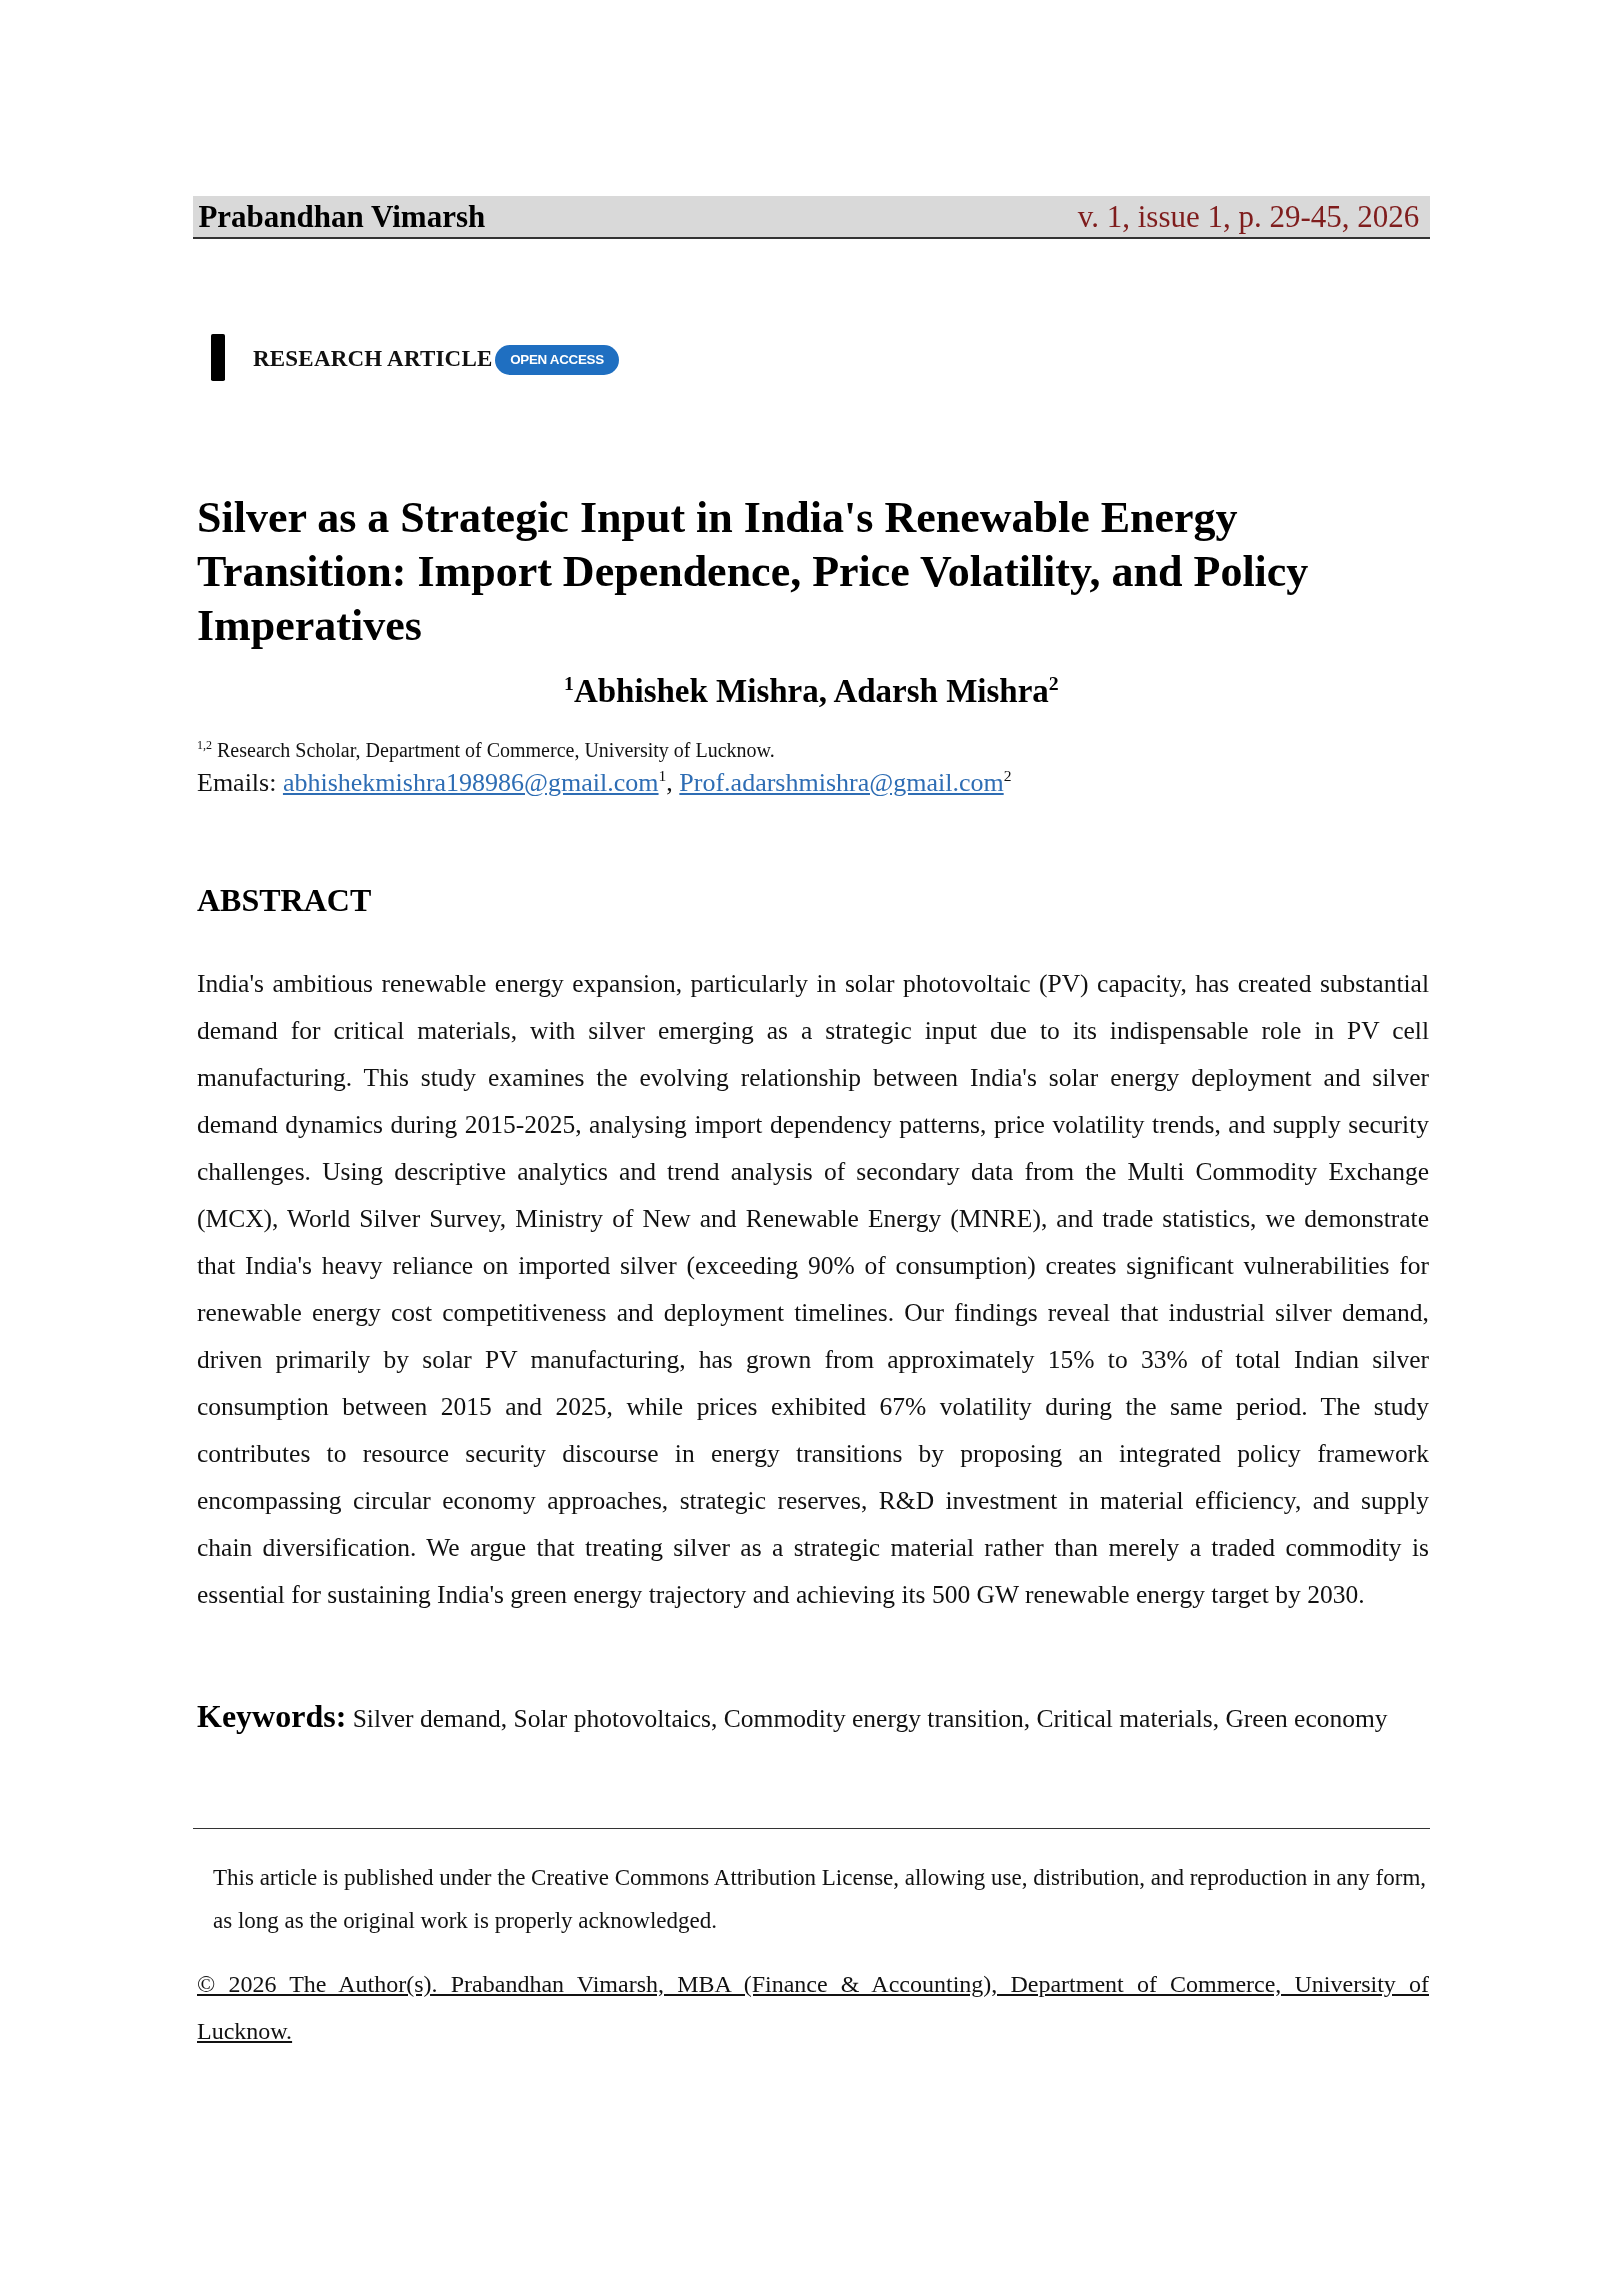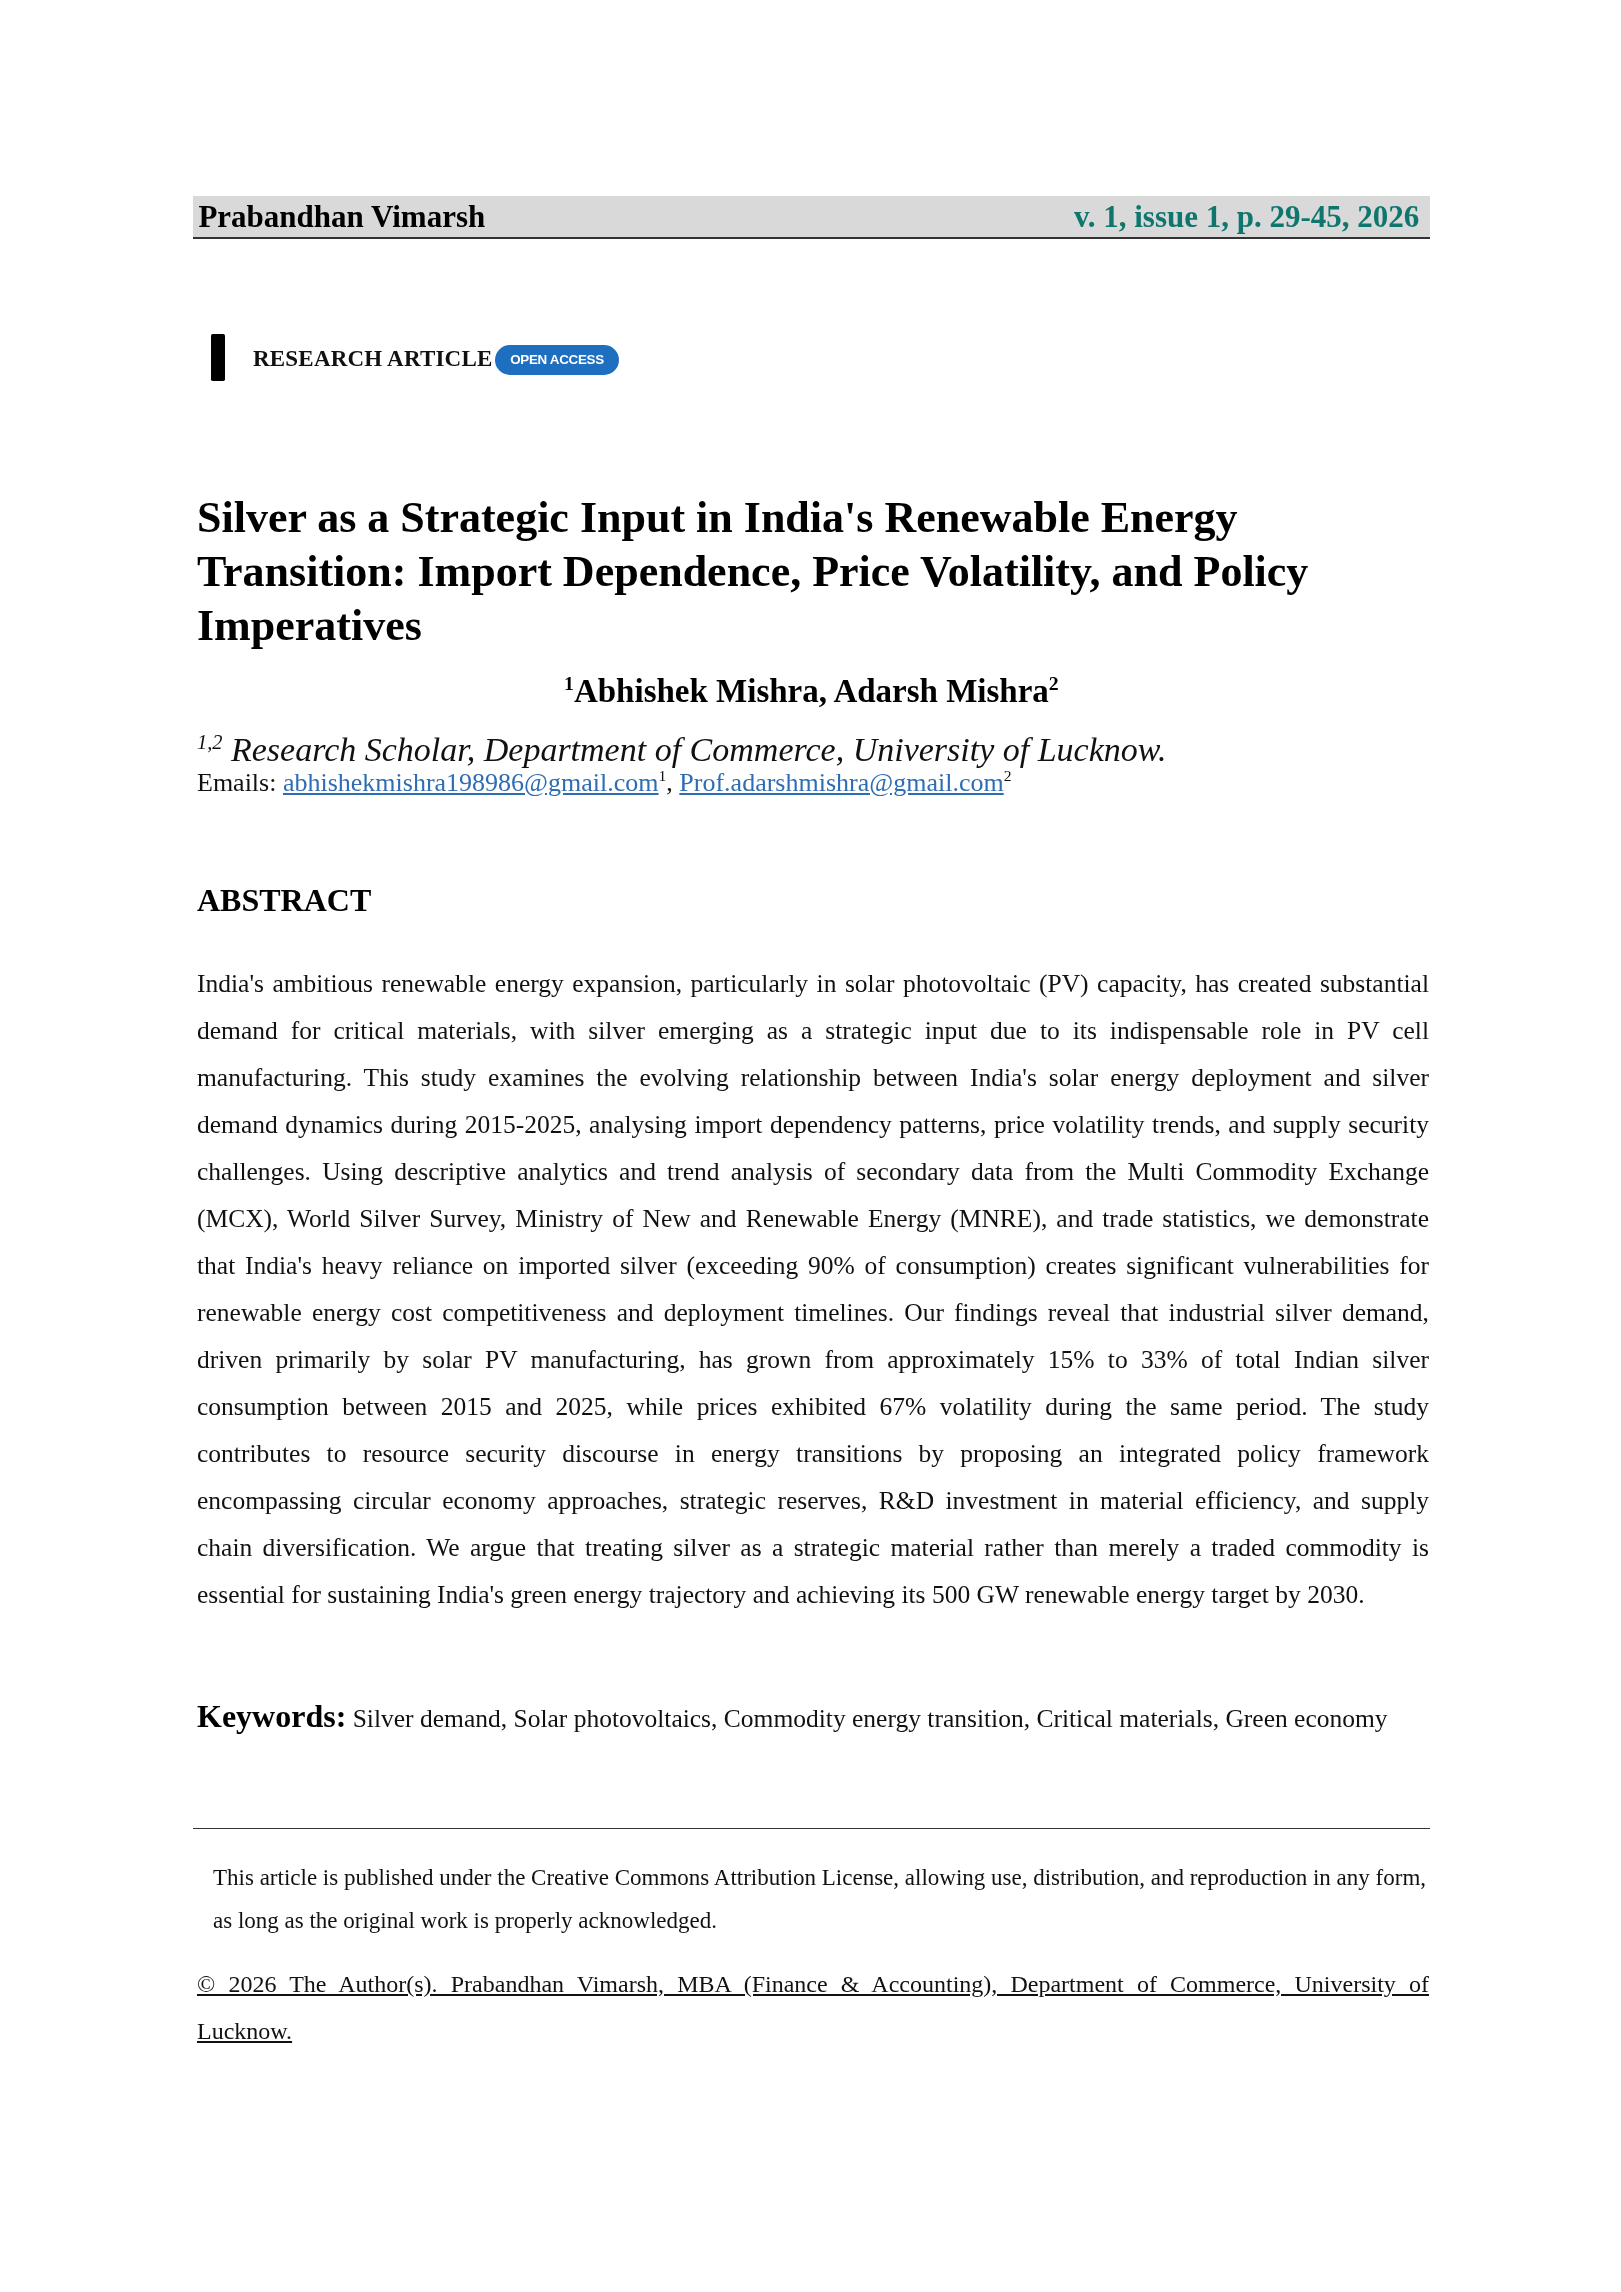--- a/index.html
+++ b/index.html
@@ -2,35 +2,35 @@
 <html style="font-size:14.3px"><head>
 <meta charset="utf-8">
 <style>
   html, body { margin: 0; padding: 0; background: #ffffff; }
   body { width: 1621px; height: 2293px; position: relative; overflow: hidden;
          font-family: "Liberation Serif", "DejaVu Serif", serif; color: #111; }
 
   .header-band { position: absolute; left: 193px; top: 196px; width: 1237px; height: 41px;
                  background: #d9d9d9; border-bottom: 2.7px solid #333; box-sizing: content-box; }
   .header-band .journal { position: absolute; left: 5.4px; top: 1.8px; font-weight: bold; font-size: 31px; line-height: 38px; color: #000; }
-  .header-band .issue { position: absolute; right: 10.7px; top: 1.8px; font-weight: bold; font-size: 31px; line-height: 38px; color: #0f766e; text-align: right; }
+  .header-band .issue { position: absolute; right: 10.7px; top: 1.8px; font-weight: normal; font-size: 31px; line-height: 38px; color: #7f1d1d; text-align: right; }
 
   .type-bar { position: absolute; left: 211px; top: 334px; width: 14.3px; height: 47px; background: #000; border-radius: 1.8px; }
   .type-label { position: absolute; left: 253px; top: 344px; font-weight: bold; font-size: 23px; line-height: 29px; color: #111; letter-spacing: 0.2px; }
   .oa-badge { position: absolute; left: 495px; top: 345px; width: 124px; height: 29.6px; border-radius: 15px;
               background: #1f6fc1; color: #fff; font-family: "Liberation Sans", "DejaVu Sans", sans-serif;
               font-weight: bold; font-size: 13.4px; line-height: 29.6px; text-align: center; letter-spacing: -0.3px; }
 
   .title { position: absolute; left: 197px; top: 491px; width: 1236px; font-weight: bold; font-size: 44px; line-height: 54px; color: #000; margin: 0; }
 
   .authors { position: absolute; left: 0; width: 1621px; top: 673px; text-align: center; font-weight: bold; font-size: 33px; line-height: 36px; color: #000; padding-left: 0; }
   .authors-inner { display: inline-block; margin-left: 1.8px; }
   sup { font-size: 60%; vertical-align: super; line-height: 0; }
 
-  .affil { position: absolute; left: 197px; top: 734px; font-size: 34px; line-height: 32px; color: #111; font-style: italic; }
+  .affil { position: absolute; left: 197px; top: 734px; font-size: 20px; line-height: 32px; color: #111; }
   .emails { position: absolute; left: 197px; top: 767px; font-size: 26px; line-height: 32px; color: #111; }
   .emails a { color: #2e6db4; text-decoration: underline; }
 
   .abstract-heading { position: absolute; left: 197px; top: 881px; font-weight: bold; font-size: 32px; line-height: 39px; color: #000; margin: 0; }
 
   .abstract { position: absolute; left: 197px; top: 960px; width: 1232px; font-size: 25.5px; line-height: 47px;
               text-align: justify; color: #111; margin: 0; }
 
   .keywords { position: absolute; left: 197px; top: 1691px; width: 1232px; font-size: 25.5px; line-height: 51px; text-align: justify; color: #111; margin: 0; }
   .keywords .kw-label { font-weight: bold; font-size: 32px; color: #000; }

